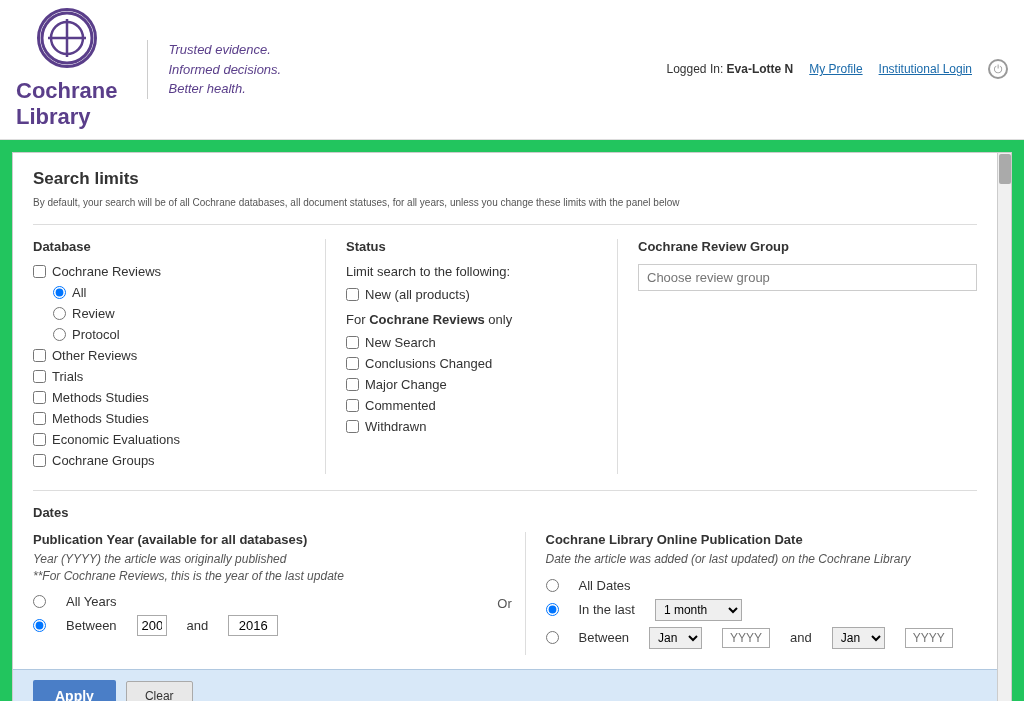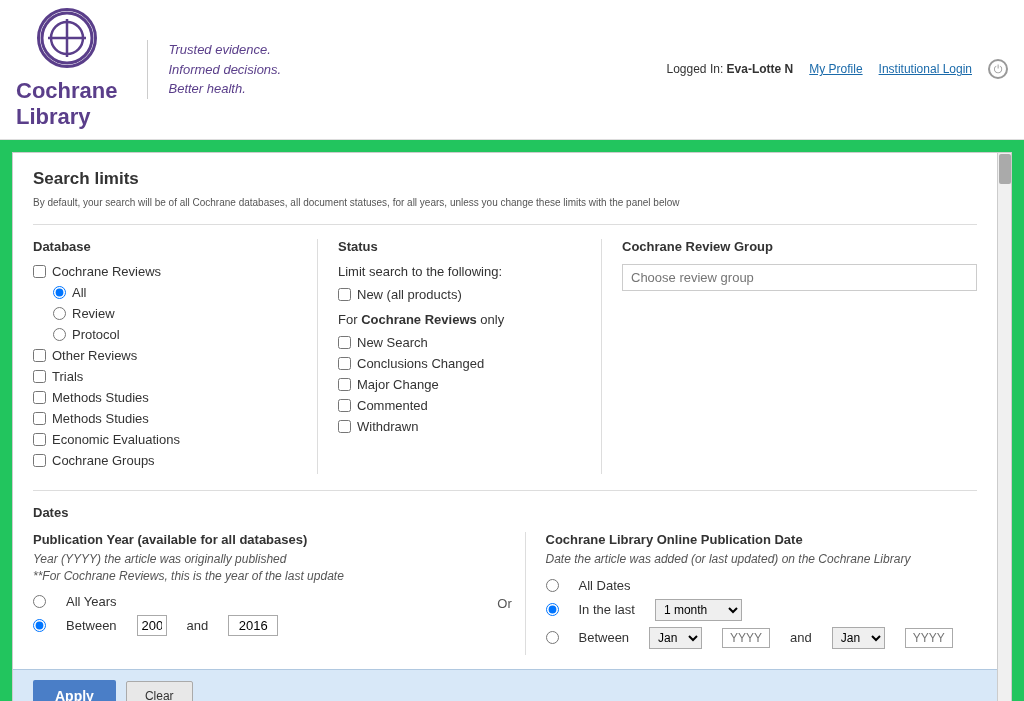--- a/index.html
+++ b/index.html
@@ -131,21 +131,21 @@
     }
     .panel-desc {
       font-size: 10px;
       color: #555;
       margin-bottom: 16px;
     }
 
     
     .three-col {
       display: flex;
-      gap: 4px;
+      gap: 12px;
       border-top: 1px solid #ddd;
       padding-top: 14px;
     }
     .col-database {
       flex: 0 0 280px;
       padding-right: 20px;
     }
     .col-status {
       flex: 0 0 280px;
       border-left: 1px solid #ddd;

